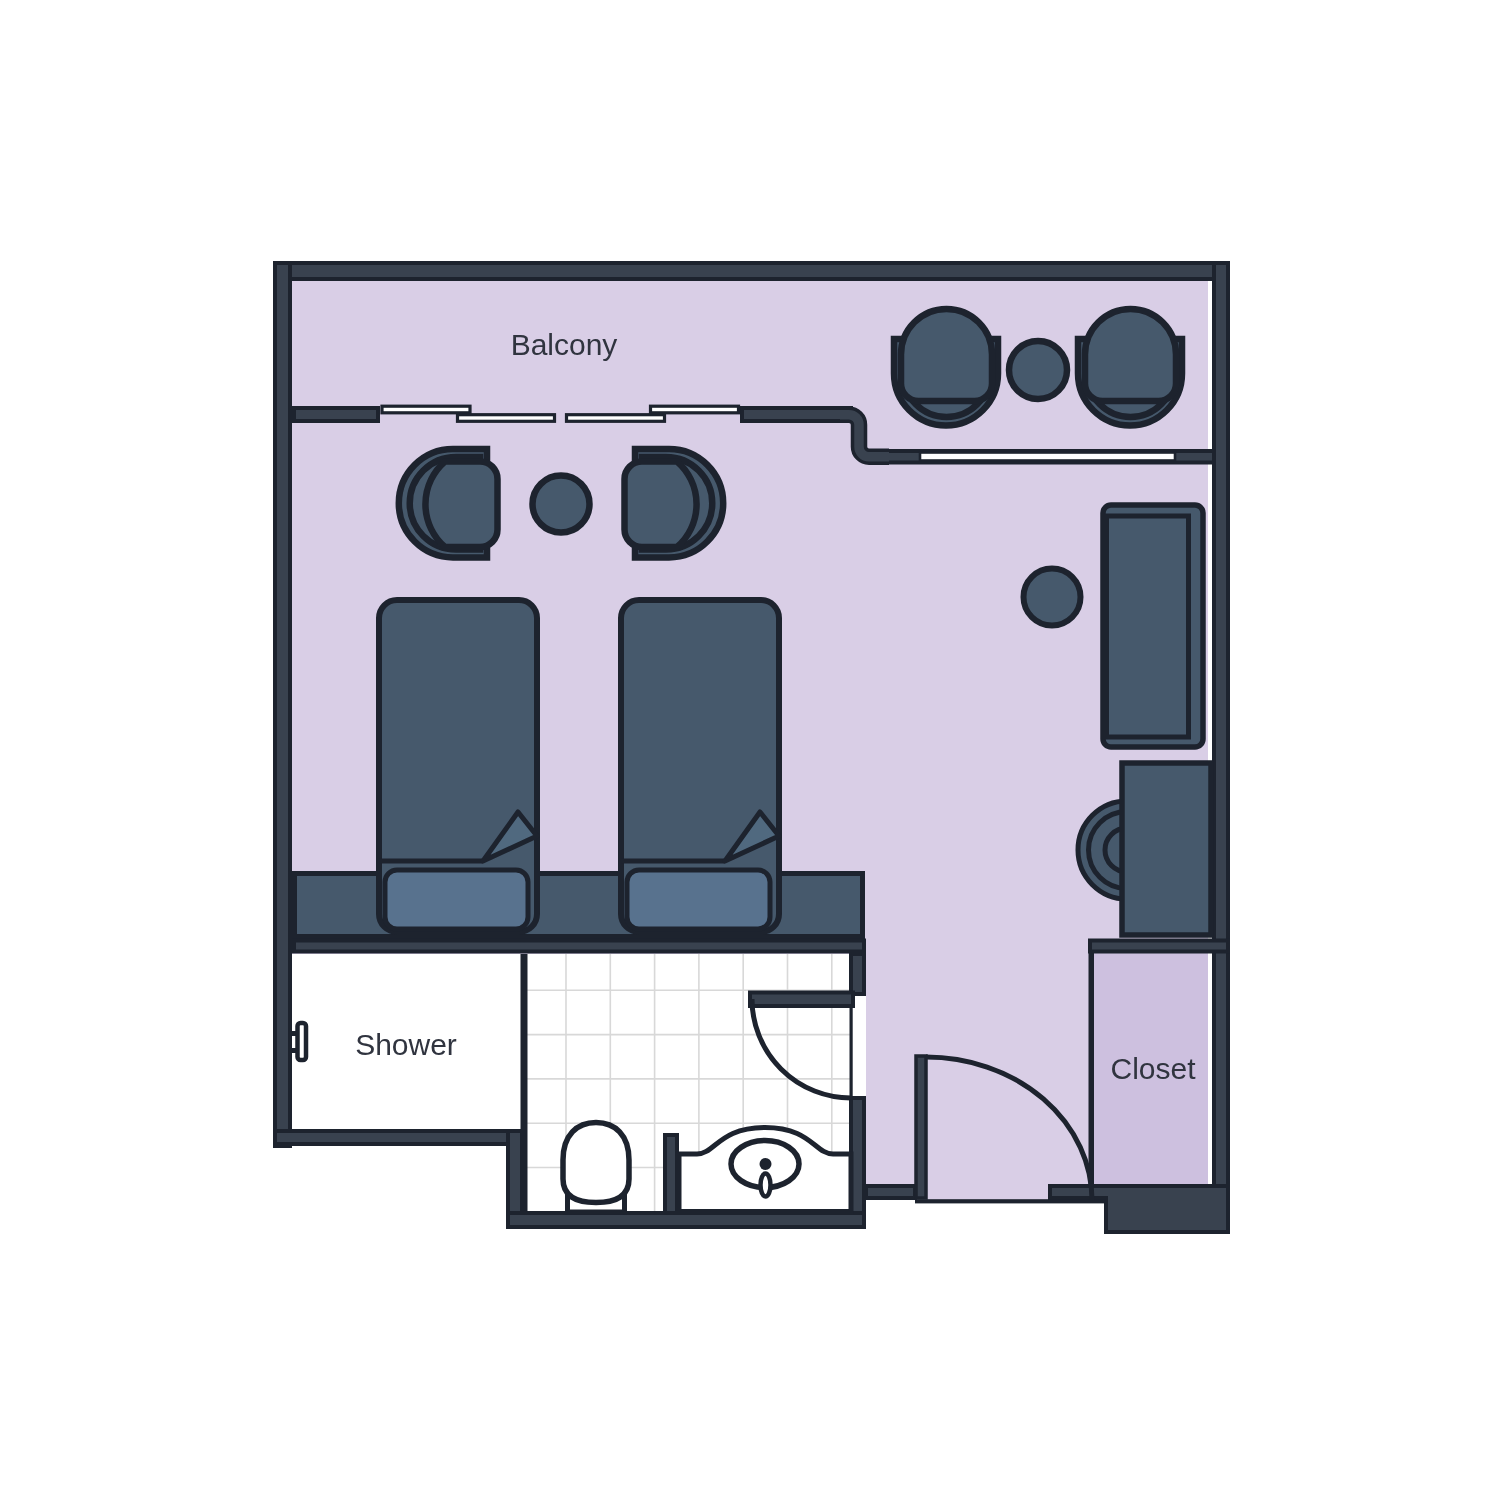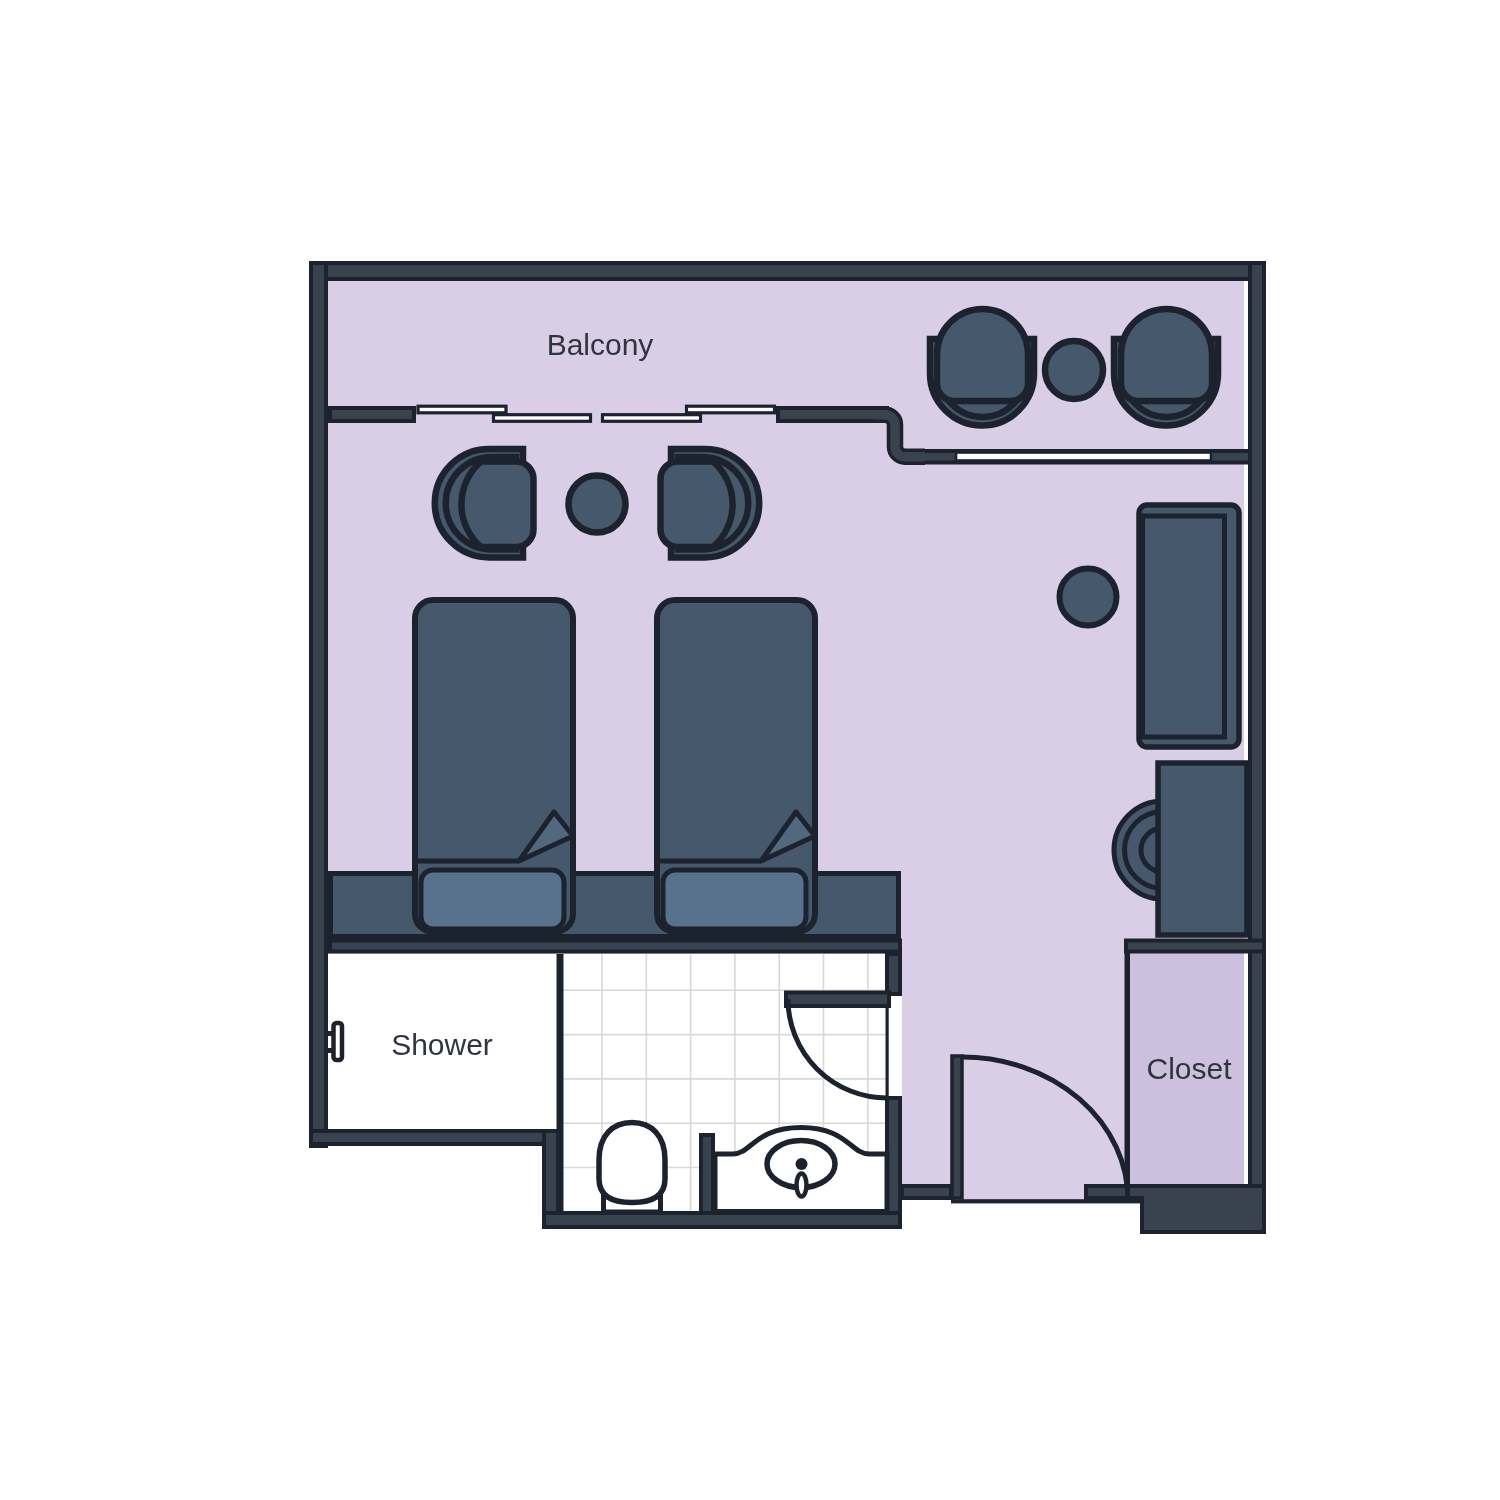--- a/index.html
+++ b/index.html
@@ -1,16 +1,16 @@
 <!DOCTYPE html>
 <html><head>
 <meta charset="utf-8">
 <style>
   html,body{margin:0;padding:0;background:#ffffff;}
-  .page{width:1222px;height:1500px;position:relative;background:#ffffff;margin-left:36px;}
+  .page{width:1222px;height:1500px;position:relative;background:#ffffff;}
   text{font-family:"Liberation Sans", sans-serif;}
 </style>
 </head>
 <body>
 <div class="page">
 <svg width="1500" height="1500" viewBox="0 0 1500 1500" xmlns="http://www.w3.org/2000/svg">
 
   <rect x="0" y="0" width="1500" height="1500" fill="#ffffff"></rect>
 
   <path d="M292,281 H1208 V1184 H1048 V1200 H926 V1184 H866 V954 H292 Z" fill="#d9cee6"></path>

